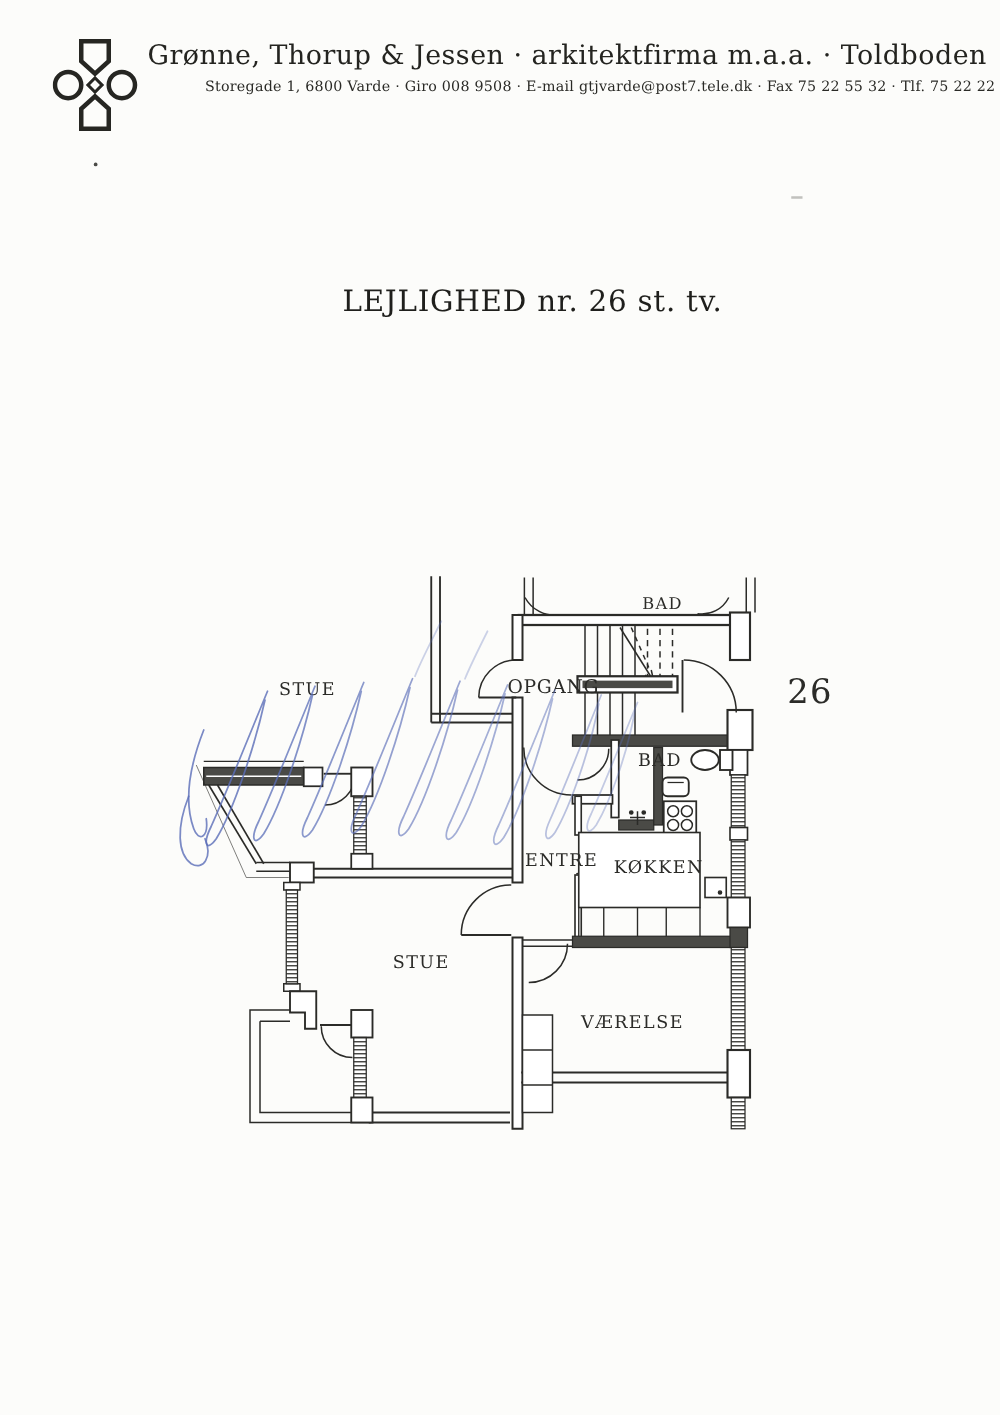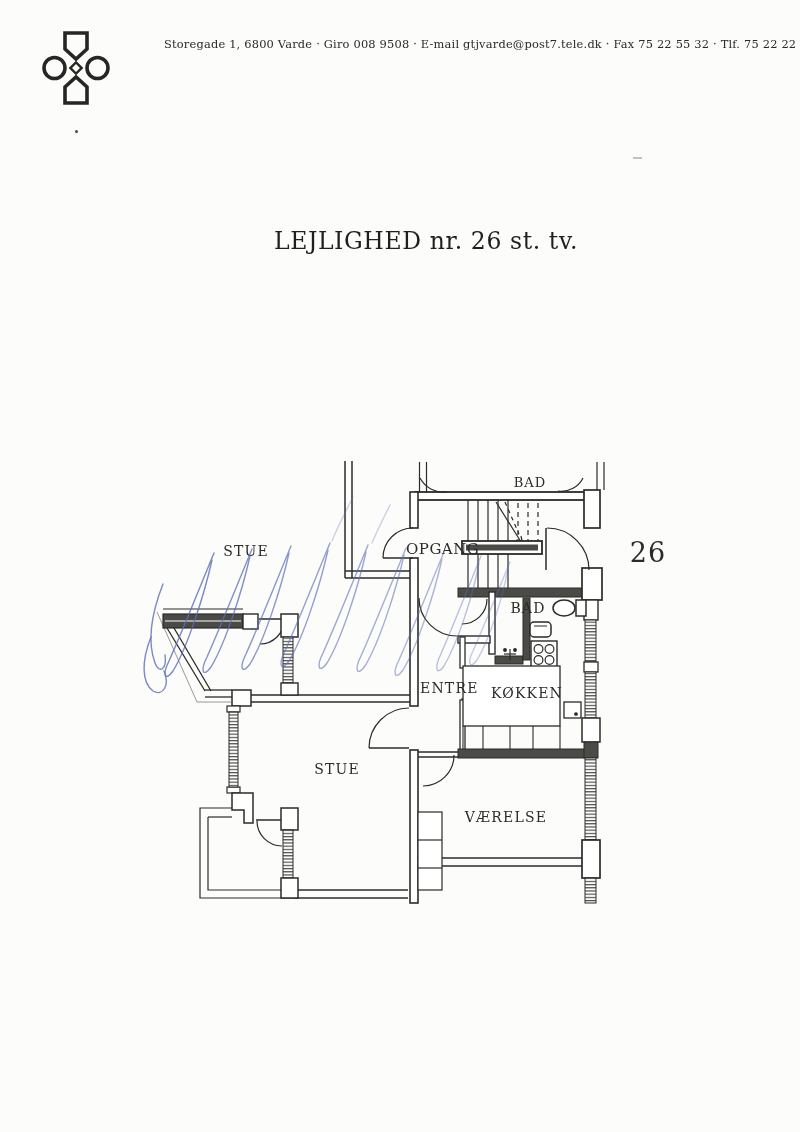--- a/index.html
+++ b/index.html
@@ -44,20 +44,21 @@
   <svg class="logo" viewBox="0 0 70 76">
     <g fill="none" stroke="#262622" stroke-width="3.6">
       <path d="M23,3 L45,3 L45,19 L34,29 L23,19 Z"></path>
       <path d="M23,73 L45,73 L45,57 L34,47 L23,57 Z"></path>
       <circle cx="12.5" cy="38" r="10.5"></circle>
       <circle cx="55.5" cy="38" r="10.5"></circle>
       <rect x="30" y="34" width="8" height="8" transform="rotate(45 34 38)" stroke-width="2.4"></rect>
     </g>
   </svg>
   <div class="lh-text">
+    <div class="company">Grønne, Thorup &amp; Jessen · arkitektfirma m.a.a. · Toldboden</div>
     <div class="address">Storegade 1, 6800 Varde · Giro 008 9508 · E-mail gtjvarde@post7.tele.dk · Fax 75 22 55 32 · Tlf. 75 22 22 33</div>
   </div>
 </div>
 
 <div class="speck" style="left:75px;top:130px;width:3px;height:3px;"></div>
 <div class="scan-dash" style="left:633px;top:157px;width:9px;height:2px;"></div>
 
 <div class="doc-title">LEJLIGHED nr. 26 st. tv.</div>
 
 <svg class="plan" width="800" height="480" viewBox="0 440 800 480">

